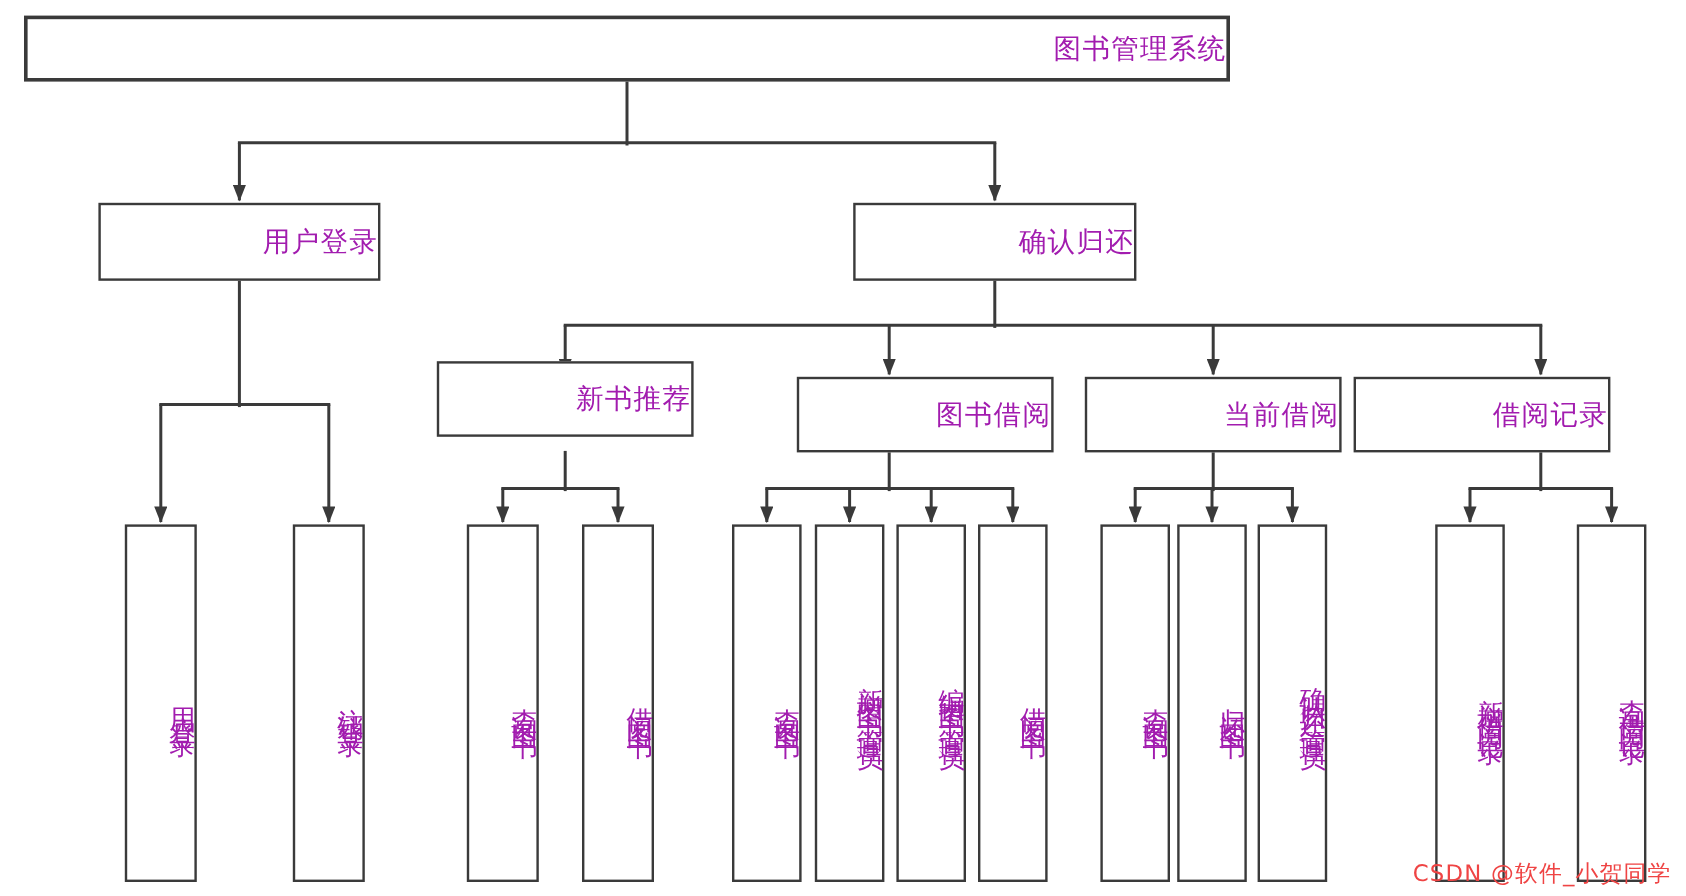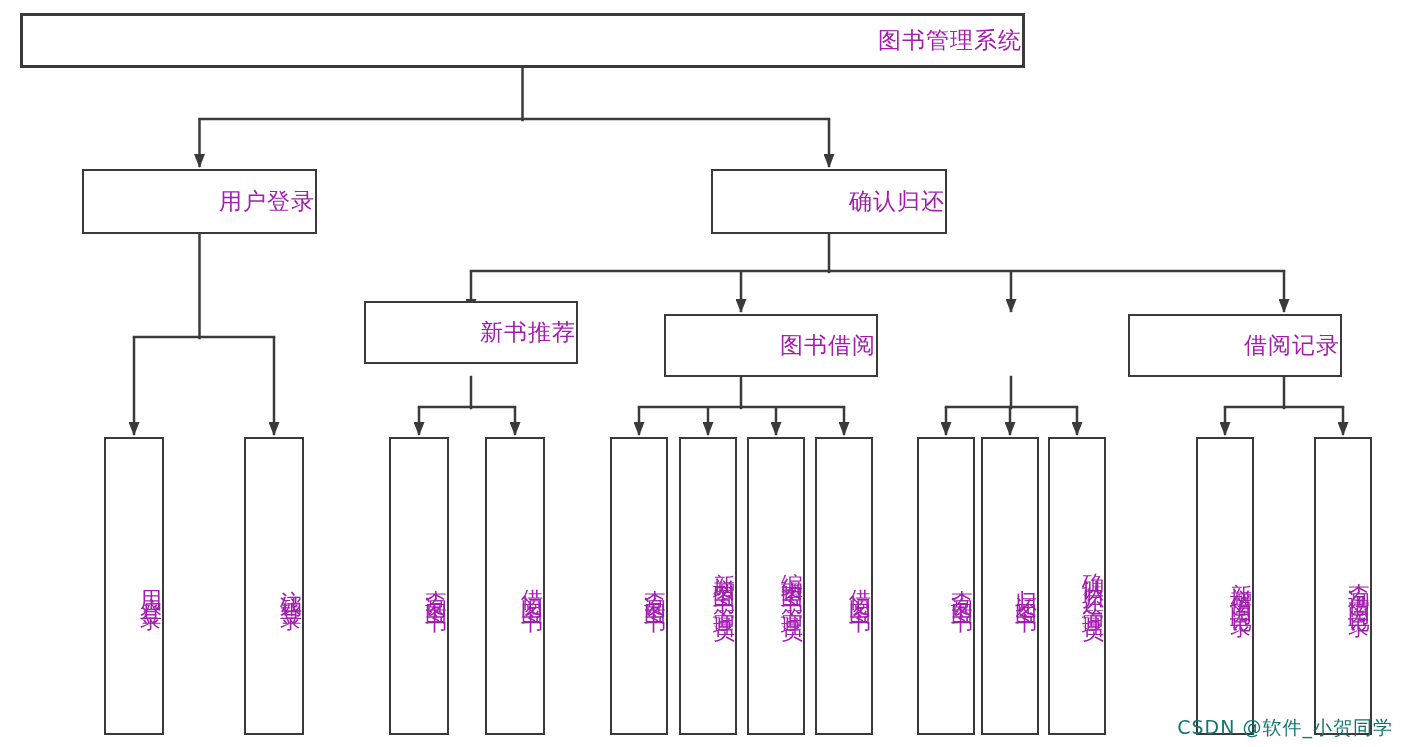--- a/index.html
+++ b/index.html
@@ -37,21 +37,21 @@
     text-orientation: mixed;
     font-size: 22px;
     letter-spacing: 7px;
     line-height: 1;
   }
   .watermark {
     position: absolute;
     right: 12px;
     bottom: 6px;
     font-size: 19px;
-    color: #0f766e;
+    color: #ef4444;
     letter-spacing: 1px;
     white-space: nowrap;
   }
 </style>
 </head>
 <body>
 
 <div class="canvas">
 
   <svg class="connectors" viewBox="0 0 1405 747" xmlns="http://www.w3.org/2000/svg">
@@ -109,20 +109,23 @@
   <div class="box" style="left:711px; top:169px; width:236px; height:65px;">
     <span class="h-label">确认归还</span>
   </div>
 
   <div class="box" style="left:364px; top:301px; width:214px; height:63px;">
     <span class="h-label">新书推荐</span>
   </div>
   <div class="box" style="left:634px; top:314px; width:214px; height:63px;margin-left:30px;">
     <span class="h-label">图书借阅</span>
   </div>
+  <div class="box" style="left:904px; top:314px; width:214px; height:63px;">
+    <span class="h-label">当前借阅</span>
+  </div>
   <div class="box" style="left:1128px; top:314px; width:214px; height:63px;">
     <span class="h-label">借阅记录</span>
   </div>
 
   <div class="box v-box" style="left:104px; top:437px; width:60px; height:298px;">
     <span class="v-label">用户登录</span>
   </div>
   <div class="box v-box" style="left:244px; top:437px; width:60px; height:298px;">
     <span class="v-label">注销登录</span>
   </div>

